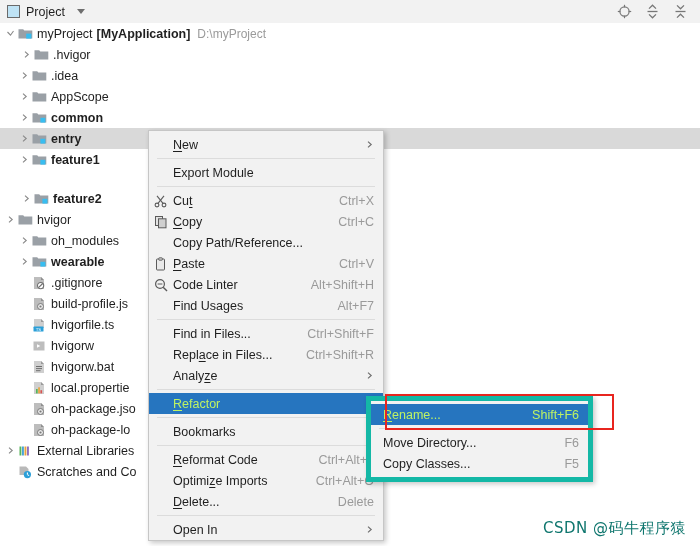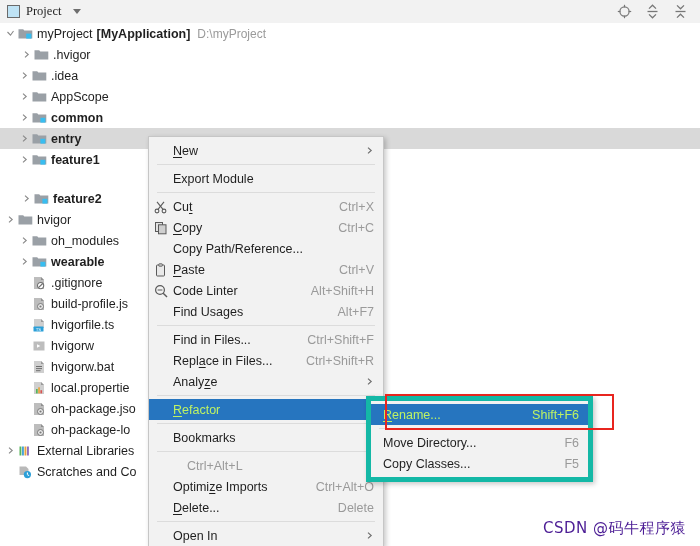--- a/index.html
+++ b/index.html
@@ -15,21 +15,21 @@
   .toolbar{
     position:absolute;left:0;top:0;width:700px;height:23px;
     background:#f2f2f2;border-bottom:1px solid #d6d6d6;
     display:flex;align-items:center;
   }
   .tb-left{display:flex;align-items:center;padding-left:7px;gap:6px;}
   .proj-sq{
     width:13px;height:13px;border:1px solid #6a6a6a;background:#bfe3f5;
     box-sizing:border-box;
   }
-  .tb-title{font-size:12.5px;color:#1f1f1f;font-family:Liberation Serif, serif;}
+  .tb-title{font-size:12.5px;color:#1f1f1f;}
   .caret-down{
     width:0;height:0;border-left:4.5px solid transparent;border-right:4.5px solid transparent;
     border-top:5px solid #6e6e6e;margin-left:6px;
   }
   .tb-right{margin-left:auto;display:flex;align-items:center;gap:13px;padding-right:12px;}
   .tb-ico{width:15px;height:15px;display:block;}
 
   
   .tree{position:absolute;left:0;top:23px;width:700px;height:523px;background:#fff;}
   .row{
@@ -44,21 +44,21 @@
   .arrow svg{display:block;}
   .ico{width:16px;flex:0 0 16px;display:flex;align-items:center;justify-content:center;margin-right:4px;}
   .ico svg{display:block;}
   .lbl{font-size:12.5px;color:#1f1f1f;}
   .lbl.b{font-weight:bold;}
   .path{color:#9a9a9a;font-size:12px;margin-left:7px;}
   .name-strong{font-weight:bold;}
 
   
   .ctx{
-    position:absolute;left:148px;top:136px;width:236px;
+    position:absolute;left:148px;top:130px;width:236px;
     background:#f2f2f2;border:1px solid #c6c6c6;
     box-shadow:2px 2px 5px rgba(0,0,0,.22);
     padding:3px 0 0 0;box-sizing:border-box;
     z-index:40;
   }
   .mi{
     height:21px;display:flex;align-items:center;position:relative;
     padding:0 9px 0 0;box-sizing:border-box;cursor:default;
   }
   .mi .mico{width:24px;flex:0 0 24px;display:flex;align-items:center;justify-content:center;}
@@ -80,21 +80,21 @@
   }
   .sub .mi .mico{width:12px;flex:0 0 12px;}
   .redbox{
     position:absolute;left:385px;top:394px;width:229px;height:36px;
     border:2px solid #e8251f;box-sizing:border-box;z-index:60;pointer-events:none;
   }
 
   
   .wm{
     position:absolute;right:14px;bottom:8px;
-    font-size:15px;color:#4c1d95;letter-spacing:.5px;z-index:70;
+    font-size:15px;color:#0f766e;letter-spacing:.5px;z-index:70;
     font-family:"DejaVu Sans","Liberation Sans",sans-serif;
   }
   .clip{position:absolute;left:0;top:0;width:700px;height:546px;overflow:hidden;}
 </style>
 </head>
 <body>
 
 <div class="clip">
 
   <div class="toolbar">
@@ -517,20 +517,21 @@
           <span class="mlabel">Bookmarks</span>
           <span class="marrow">
             <svg width="9" height="9" viewBox="0 0 9 9">
               <path d="M3 1.6 L6.2 4.5 L3 7.4" fill="none" stroke="#6e6e6e" stroke-width="1.15"></path>
             </svg>
           </span>
         </div>
         <div class="sep"></div>
         <div class="mi">
           <span class="mico"></span>
+          <span class="mlabel"><span class="u">R</span>eformat Code</span>
           <span class="mkey">Ctrl+Alt+L</span>
         </div>
         <div class="mi">
           <span class="mico"></span>
           <span class="mlabel">Optimi<span class="u">z</span>e Imports</span>
           <span class="mkey">Ctrl+Alt+O</span>
         </div>
         <div class="mi">
           <span class="mico"></span>
           <span class="mlabel"><span class="u">D</span>elete...</span>

